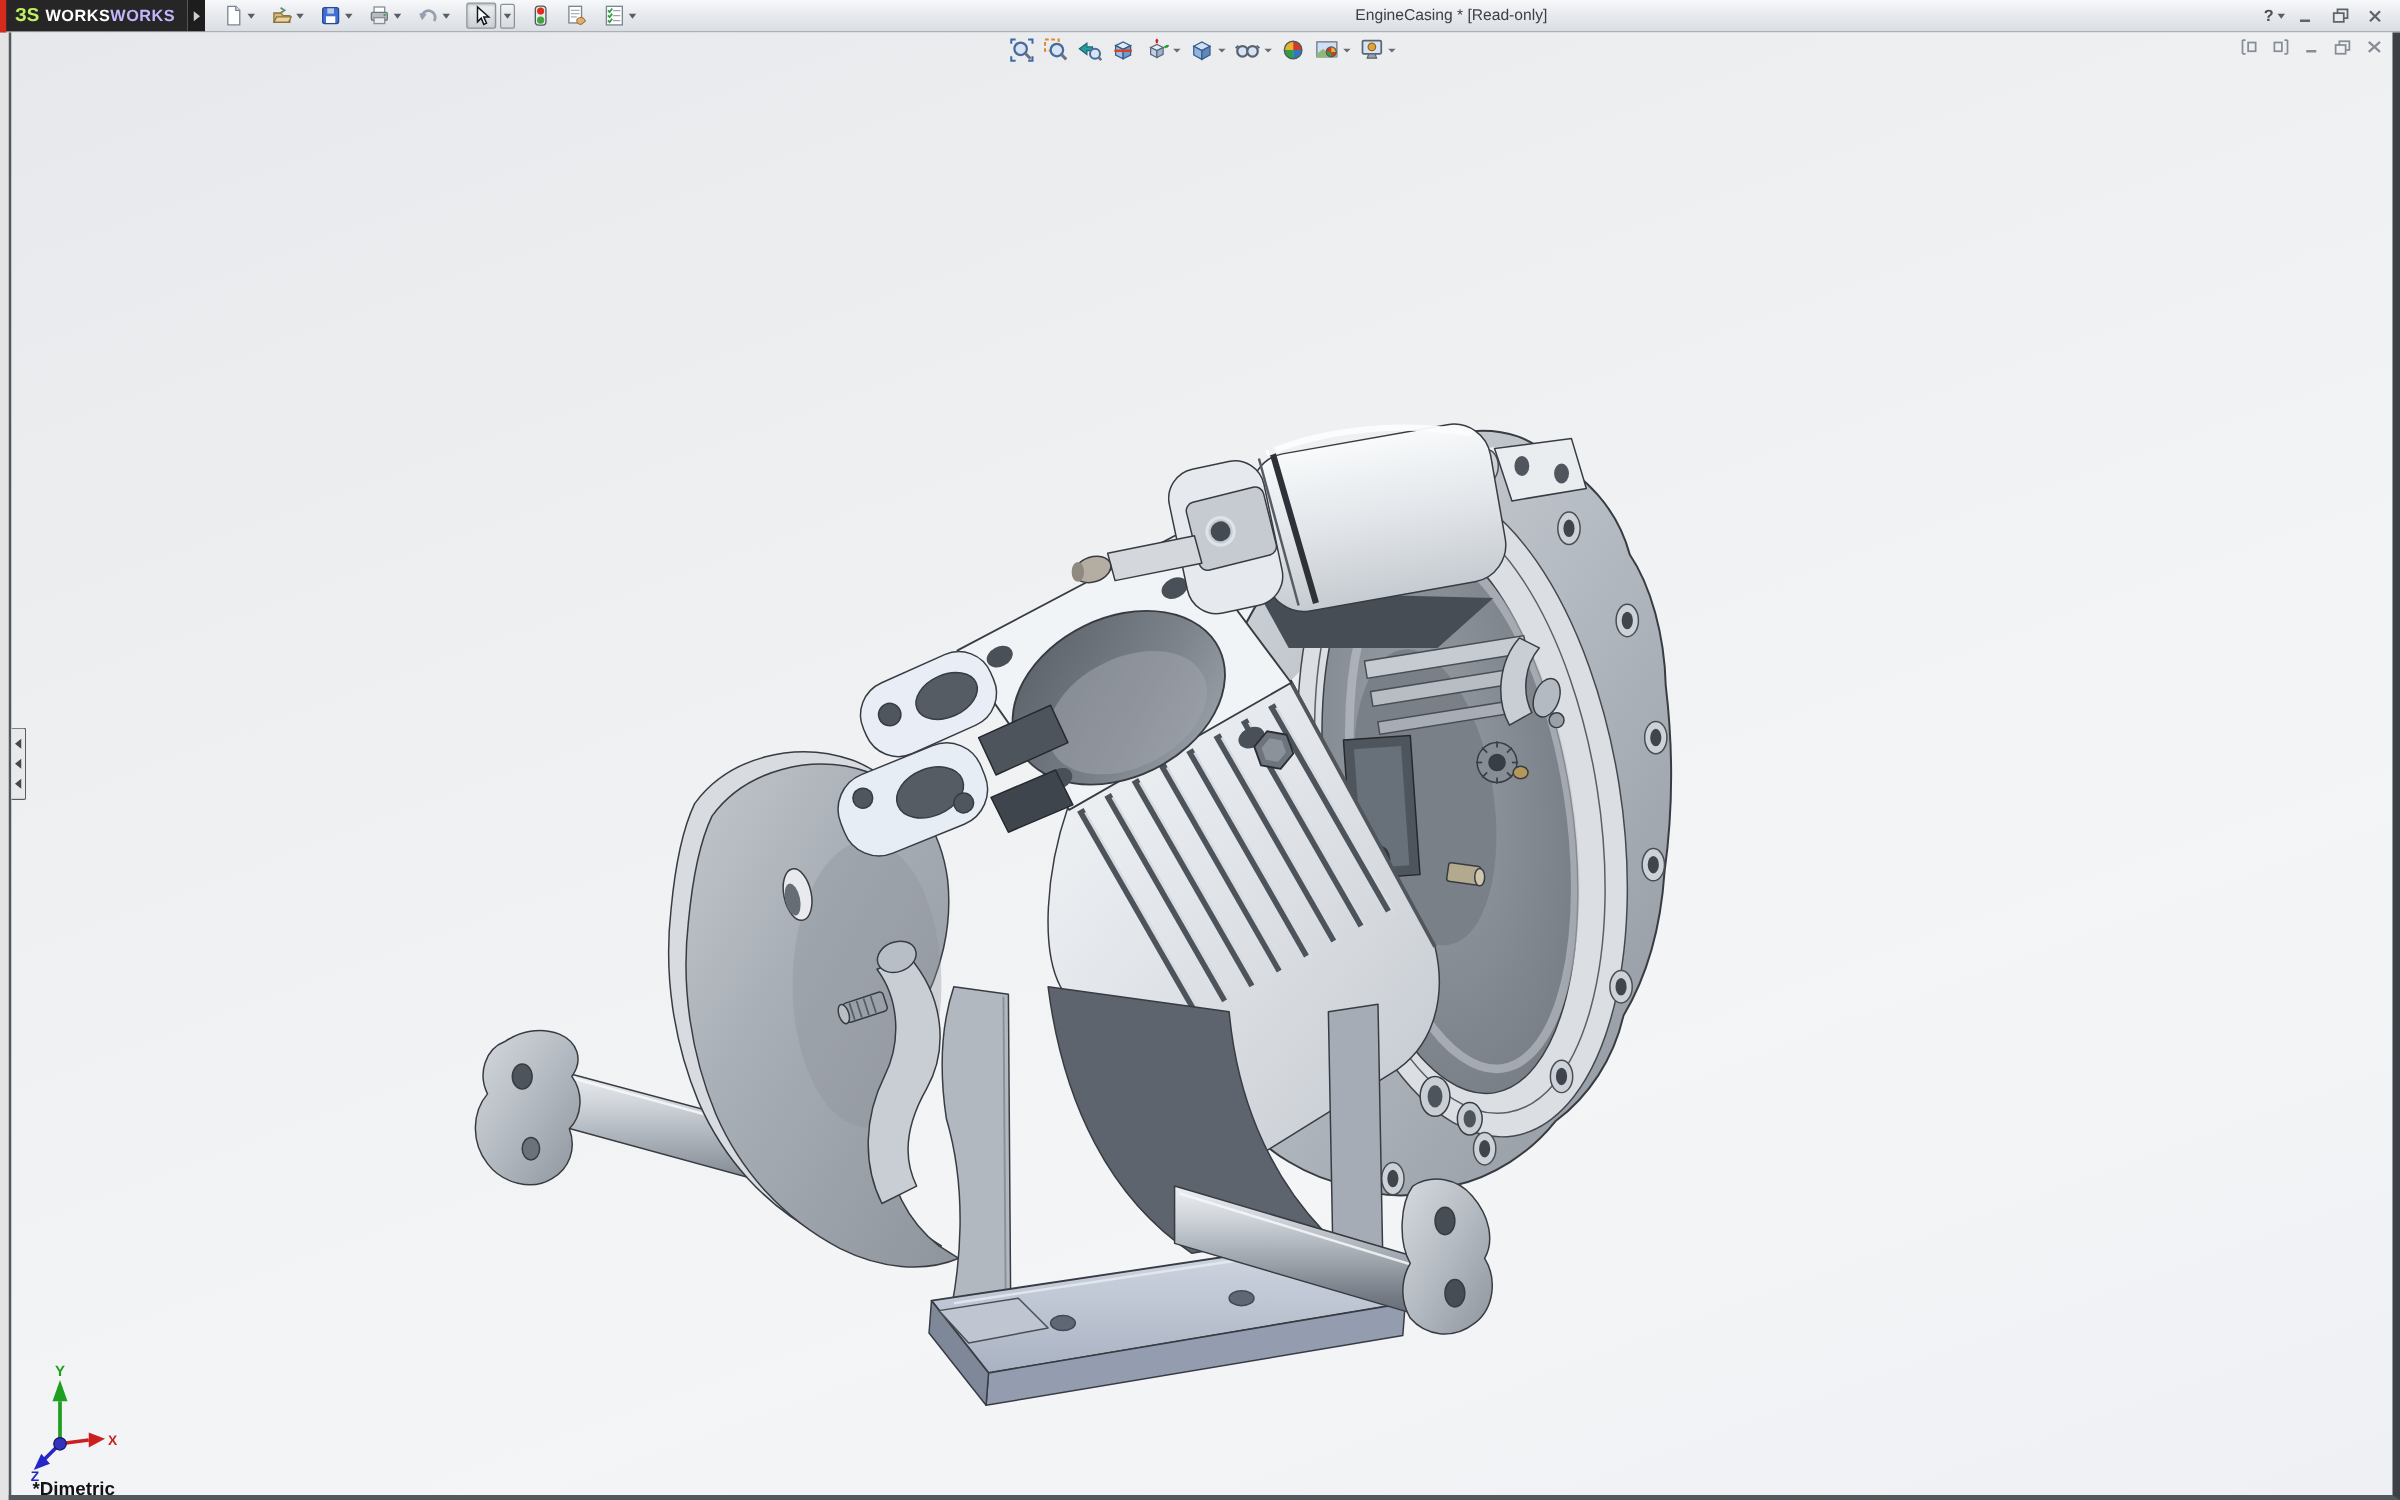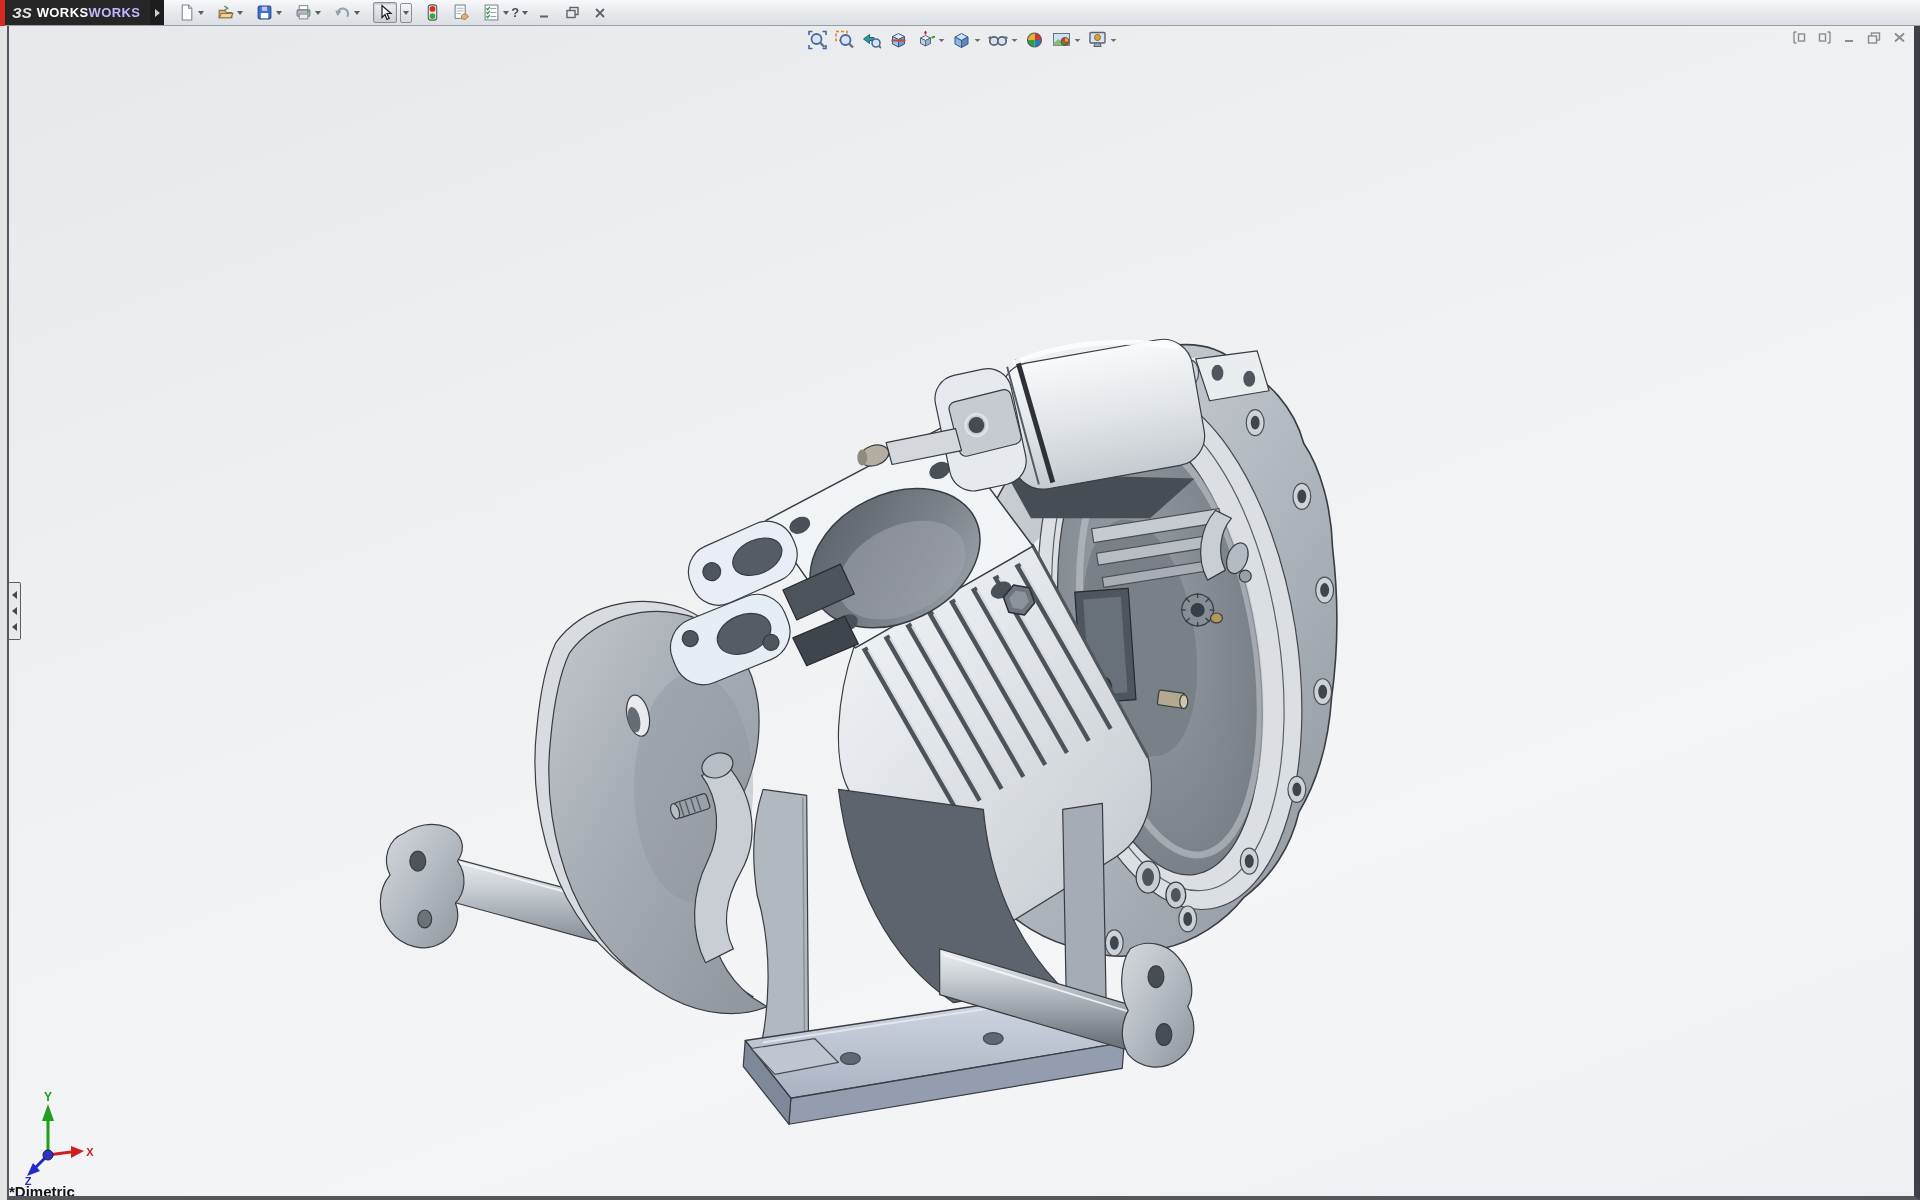--- a/index.html
+++ b/index.html
@@ -6,21 +6,21 @@
   html,body { width:1920px; height:1200px; overflow:hidden; font-family:"Liberation Sans", sans-serif; background:#e4e5e7; }
 
   
   .titlebar{
     height:26px; display:flex; align-items:stretch;
     background:linear-gradient(#f7f8fa, #e4e7eb 60%, #dbdfe4);
     border-bottom:1px solid #9aa0a6;
   }
   .logo{ display:flex; align-items:center; background:#262626; padding:0 10px 0 0; position:relative; }
   .logo-red{ width:5px; height:26px; background:#d52b1e; margin-right:7px; }
-  .logo-mark{ color:#e5e5e5; font-style:italic; font-weight:bold; font-size:15px; margin-right:5px; }
+  .logo-mark{ color:#bef264; font-weight:bold; font-size:15px; margin-right:5px; }
   .logo-bold{ color:#fff; font-weight:bold; font-size:13px; letter-spacing:.4px; }
   .logo-light{ color:#c4b5fd; font-weight:bold; font-size:13px; letter-spacing:.4px; }
   .logo-expand{ width:14px; display:flex; align-items:center; justify-content:center; background:#1d1d1d; }
   .tri-right{ width:0;height:0;border-top:4px solid transparent;border-bottom:4px solid transparent;border-left:5px solid #cfcfcf; }
 
   .toolbar{ display:flex; align-items:center; gap:9px; padding-left:12px; }
   .tb-btn{ display:flex; align-items:center; gap:3px; height:22px; padding:1px 2px; }
   .tb-btn svg{ display:block; }
   .dd{ width:0;height:0;border-left:3.5px solid transparent;border-right:3.5px solid transparent;border-top:4px solid #5a5e63; }
   .tb-pressed{
@@ -56,21 +56,21 @@
   .dc-btn{ display:flex; align-items:center; justify-content:center; width:18px; height:15px; }
 
   
   .fm-tab{ position:absolute; left:0; top:556px; width:12px; height:58px;
     background:#e7e9eb; border:1px solid #5a5e63; border-left:none; border-radius:0 2px 2px 0;
     display:flex; flex-direction:column; justify-content:space-evenly; align-items:center; }
   .tri-left{ width:0;height:0;border-top:4px solid transparent;border-bottom:4px solid transparent;border-right:5px solid #45484d; }
 
   
   .triad{ position:absolute; left:10px; bottom:10px; }
-  .orientation{ position:absolute; left:0; bottom:-4px; font-size:15px; font-weight:700; color:#111317; }
+  .orientation{ position:absolute; left:17px; bottom:-4px; font-size:15px; font-weight:700; color:#111317; }
 </style>
 </head>
 <body>
 
 <div class="app">
 
   <header class="titlebar">
     <div class="logo">
       <span class="logo-red"></span>
       <span class="logo-mark">ЗS</span>
@@ -163,20 +163,21 @@
           <line x1="7" y1="8" x2="12.5" y2="8" stroke="#9aa4b0"></line>
           <line x1="7" y1="11.8" x2="12.5" y2="11.8" stroke="#9aa4b0"></line>
           <path d="M3.2 4 l1.2 1.3 2-2.6" fill="none" stroke="#2f9e3f" stroke-width="1.3"></path>
           <path d="M3.2 7.8 l1.2 1.3 2-2.6" fill="none" stroke="#2f9e3f" stroke-width="1.3"></path>
           <path d="M3.2 11.6 l1.2 1.3 2-2.6" fill="none" stroke="#2f9e3f" stroke-width="1.3"></path>
         </svg>
         <span class="dd"></span>
       </div>
     </div>
 
+    <div class="win-title">EngineCasing * [Read-only]</div>
 
     <div class="win-controls">
       <div class="wc-btn wc-help">
         <span>?</span>
         <span class="dd"></span>
       </div>
       <div class="wc-btn">
         <svg width="14" height="12" viewBox="0 0 14 12">
           <line x1="3" y1="9.5" x2="11" y2="9.5" stroke="#5f646a" stroke-width="2"></line>
         </svg>

